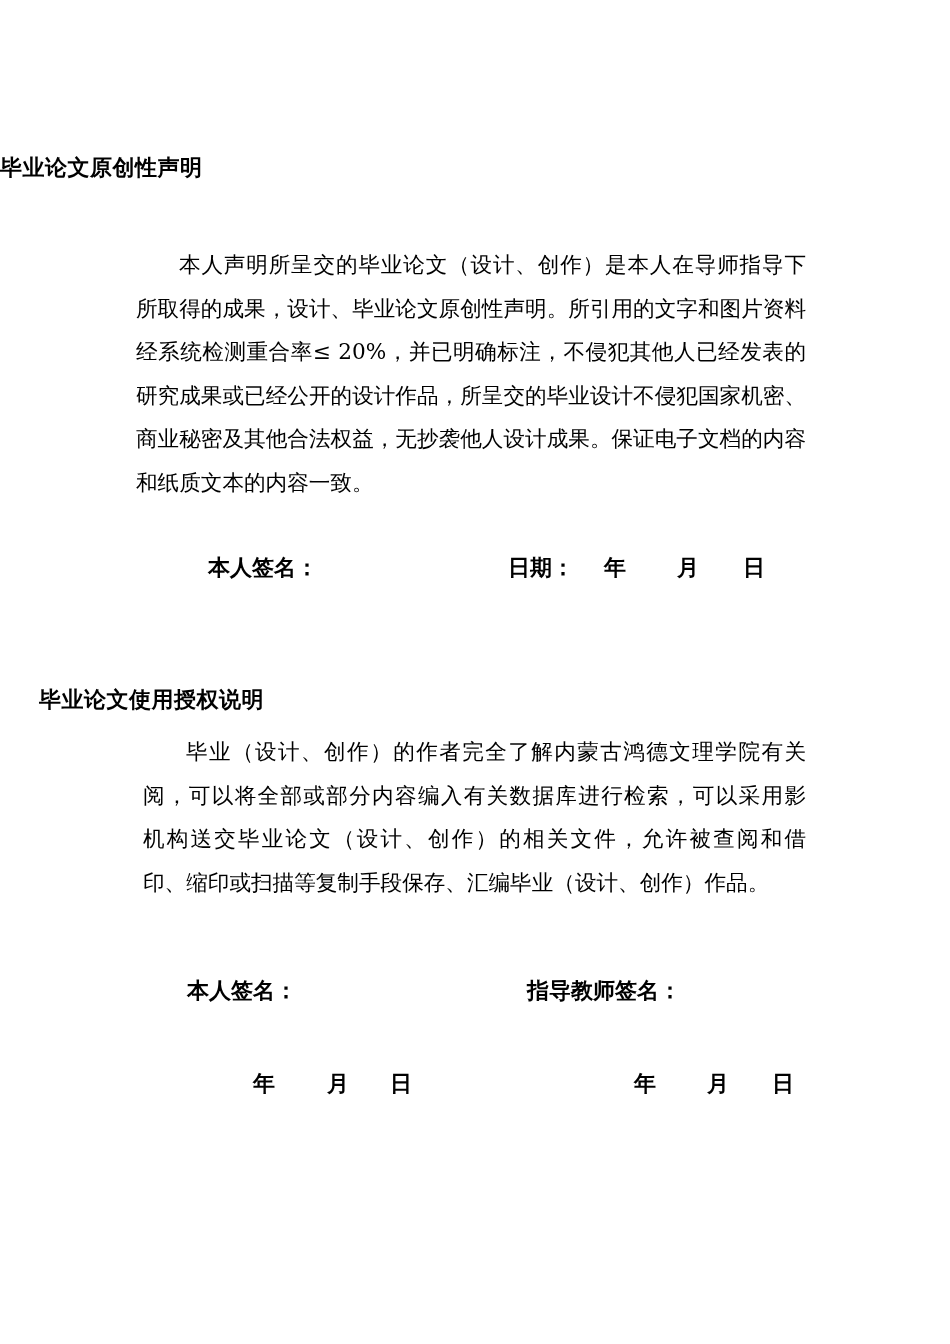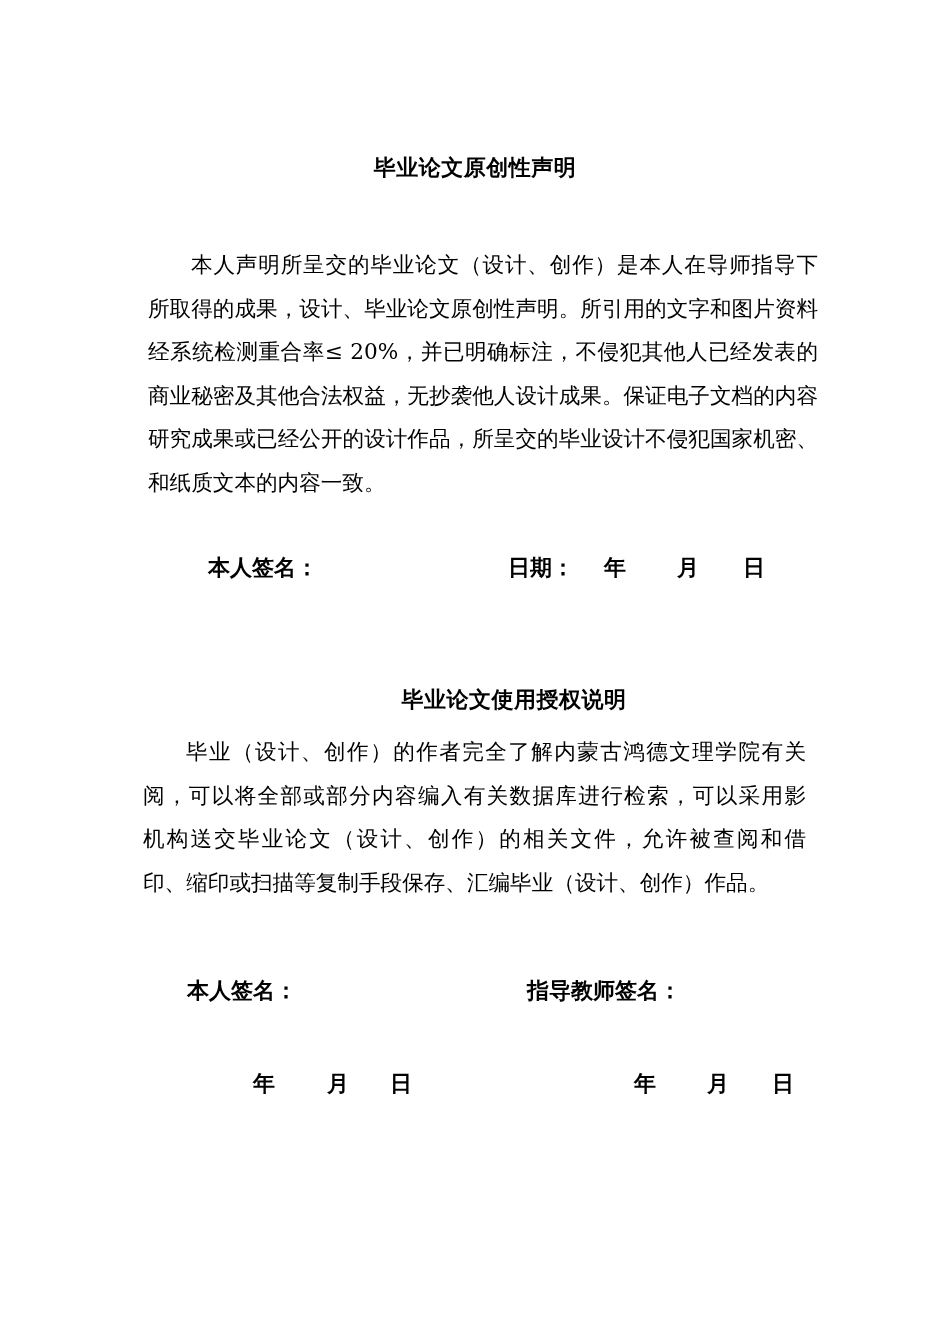--- a/index.html
+++ b/index.html
@@ -18,21 +18,21 @@
     .page {
       position: absolute;
       left: 0; top: 0;
       width: 950px; height: 1344px;
       background: #ffffff;
     }
     .title {
       position: absolute;
       left: 0;
       width: 950px;
-      text-align: center;
+      text-align: left;
       font-family: "DejaVu Sans", "Liberation Sans", sans-serif;
       font-size: 22px;
       font-weight: bold;
       letter-spacing: 0.5px;
       line-height: 30px;
     }
     .para {
       position: absolute;
       font-size: 21.6px;
       line-height: 43.5px;
@@ -60,26 +60,26 @@
       font-weight: bold;
     }
   </style>
 </head>
 <body>
 
 <div class="page">
 
   <div class="title" style="top:153px;">毕业论文原创性声明</div>
 
-  <div class="para" style="left:136px; top:243px; width:670px;margin-left:12px;">
+  <div class="para" style="left:136px; top:243px; width:670px;">
     <span class="line indent">本人声明所呈交的毕业论文（设计、创作）是本人在导师指导下</span>
     <span class="line">所取得的成果，设计、毕业论文原创性声明。所引用的文字和图片资料</span>
     <span class="line">经系统检测重合率≤ 20%，并已明确标注，不侵犯其他人已经发表的</span>
+    <span class="line">研究成果或已经公开的设计作品，所呈交的毕业设计不侵犯国家机密、</span>
     <span class="line">商业秘密及其他合法权益，无抄袭他人设计成果。保证电子文档的内容</span>
-    <span class="line">研究成果或已经公开的设计作品，所呈交的毕业设计不侵犯国家机密、</span>
     <span class="line last">和纸质文本的内容一致。</span>
   </div>
 
   <div class="sig" style="left:208px; top:552px;">本人签名：</div>
   <div class="sig" style="left:508px; top:552px;">日期：</div>
   <div class="sig" style="left:604px; top:552px;">年</div>
   <div class="sig" style="left:677px; top:552px;">月</div>
   <div class="sig" style="left:743px; top:552px;">日</div>
 
   <div class="title" style="top:685px;padding-left:39px;">毕业论文使用授权说明</div>

